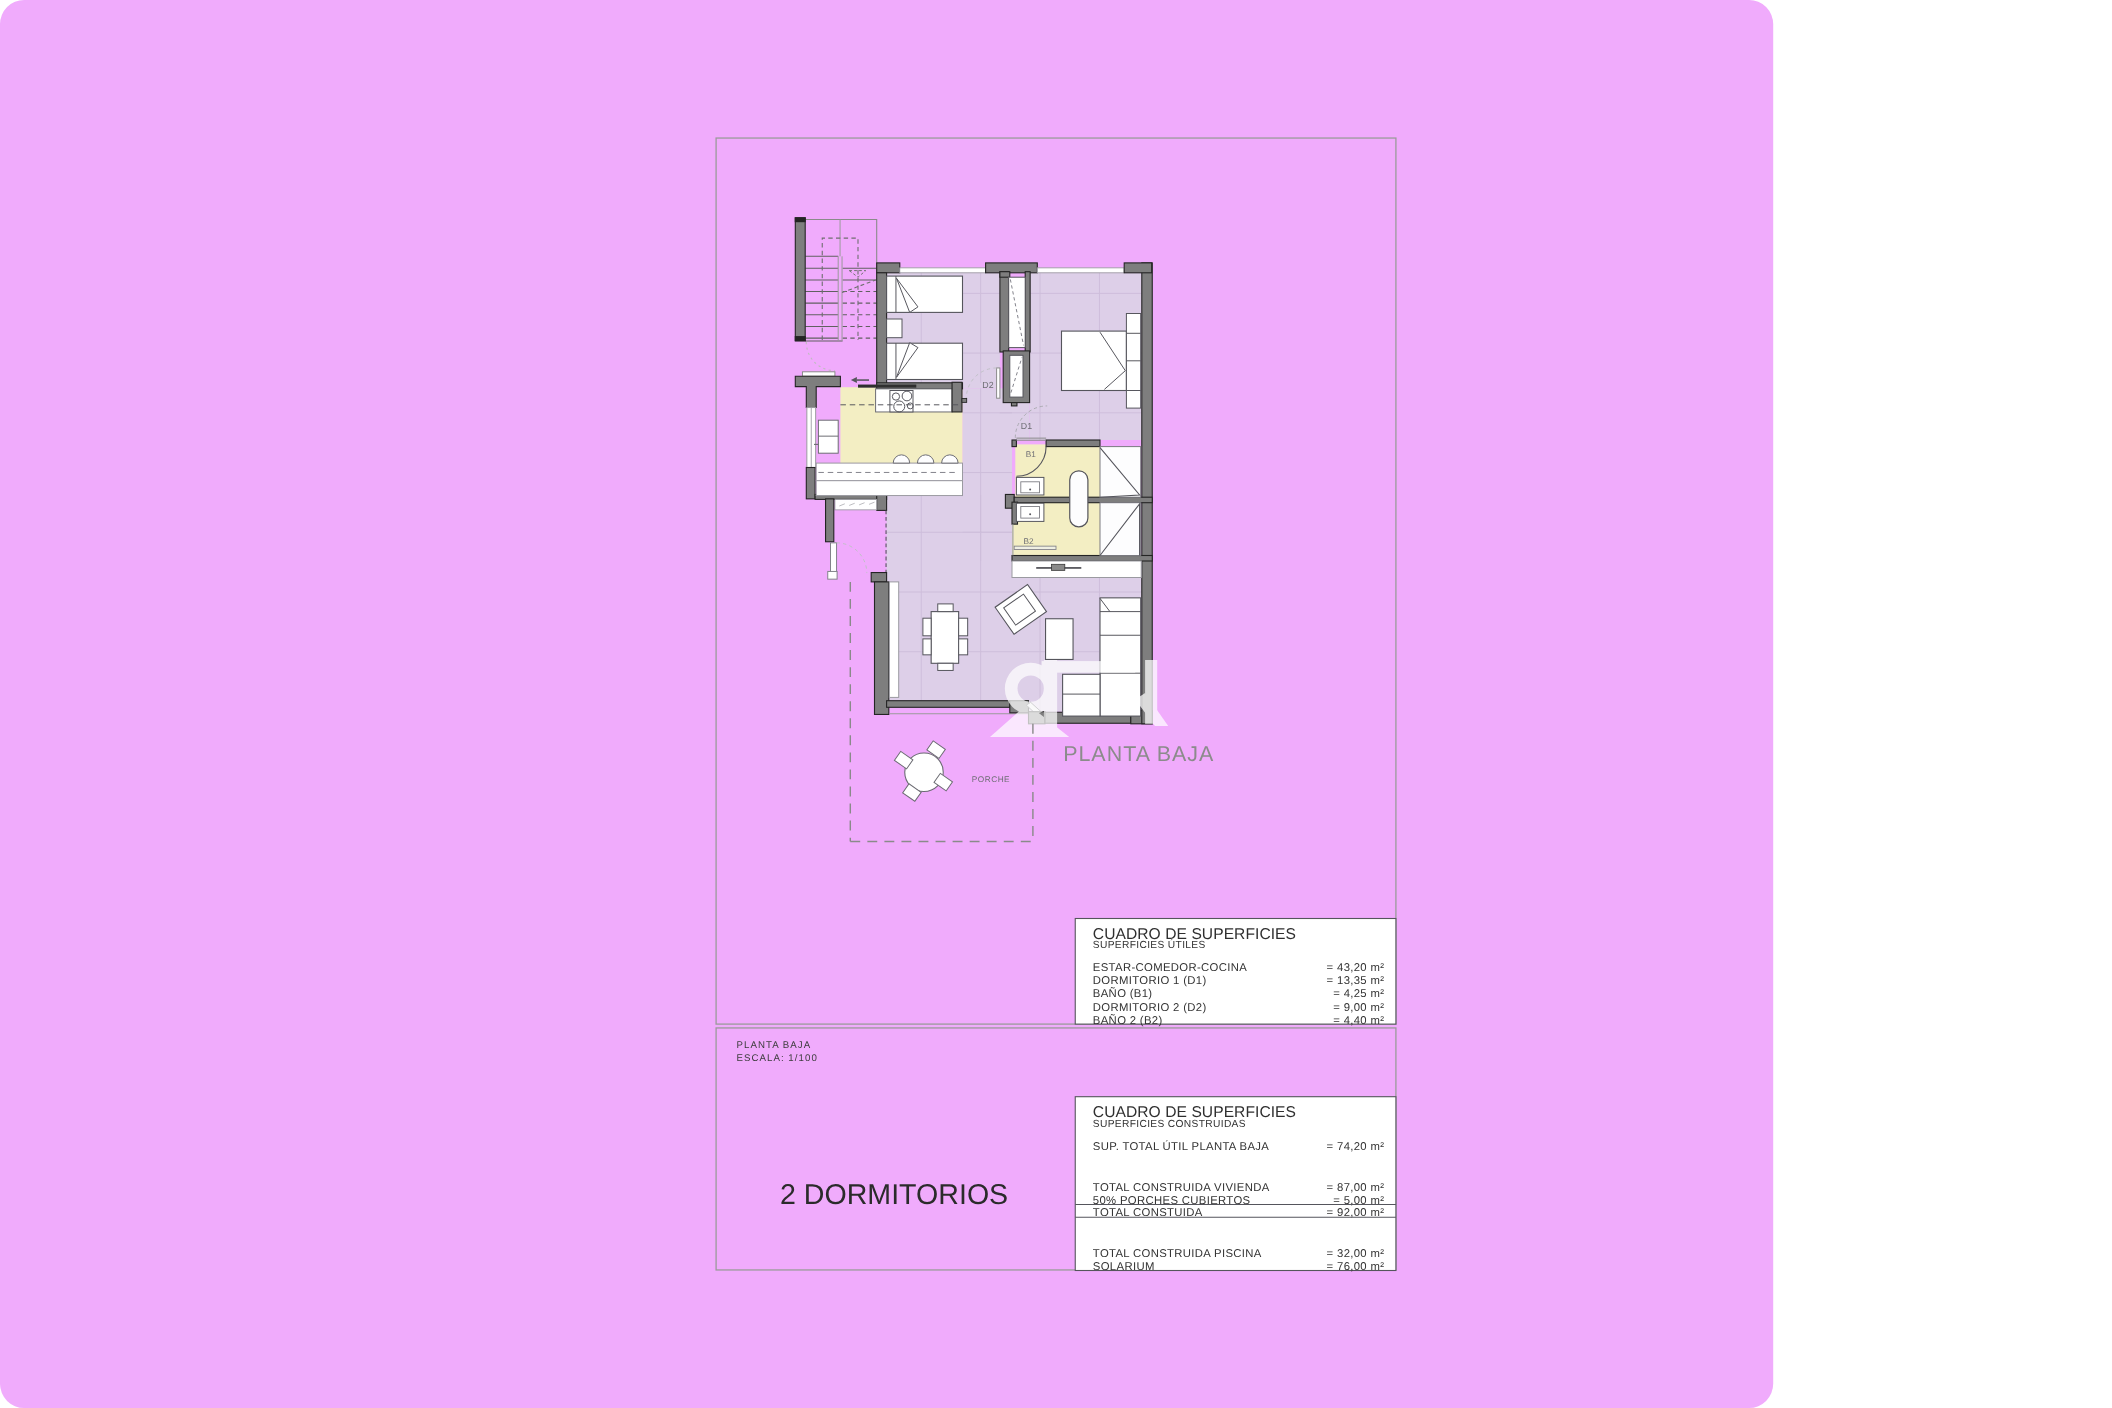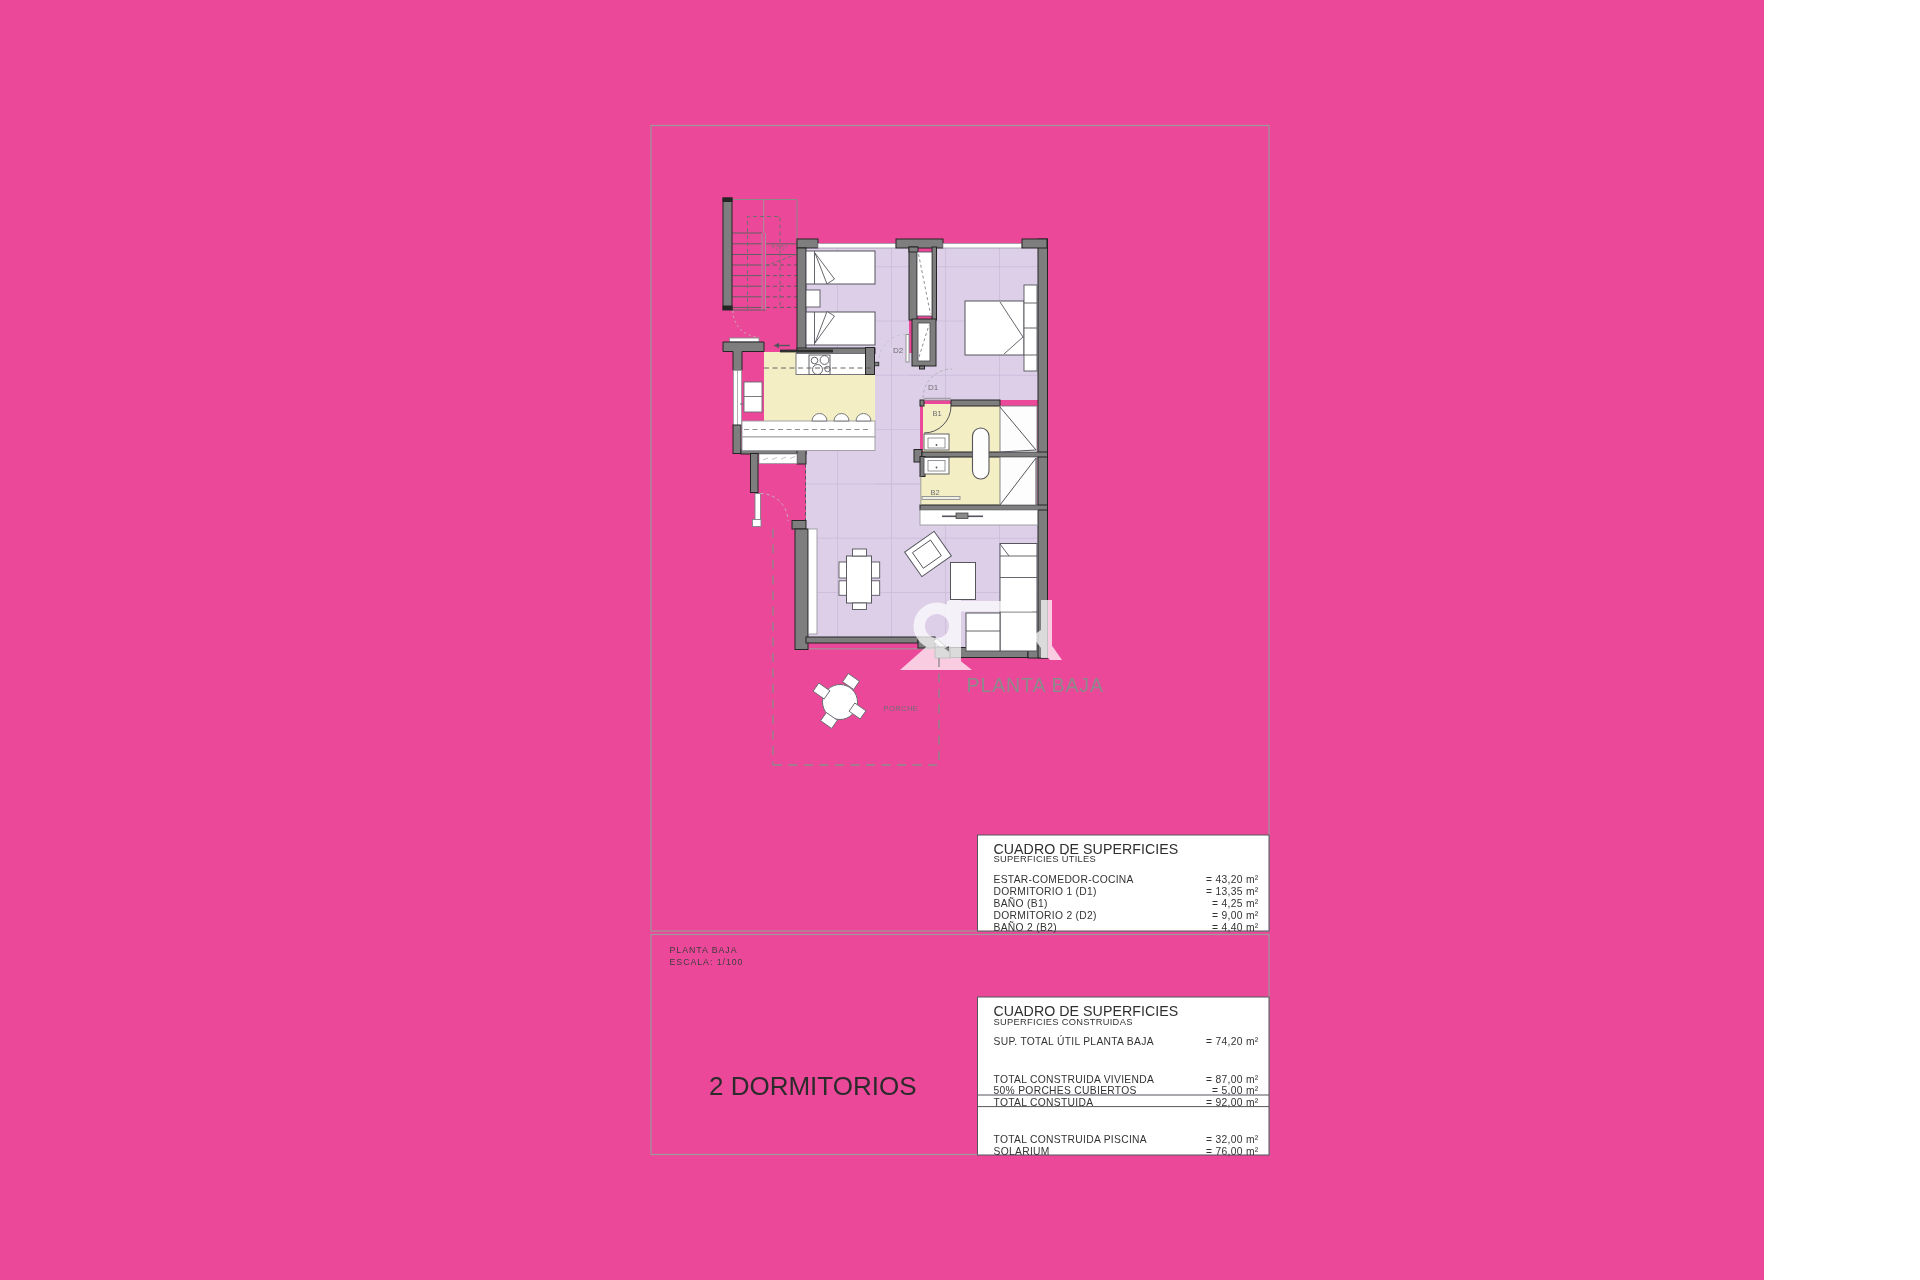--- a/index.html
+++ b/index.html
@@ -1,17 +1,17 @@
 <!DOCTYPE html>
 <html><head>
 <meta charset="utf-8">
 <style>
   html,body{margin:0;padding:0;background:#ffffff;}
-  #page{position:relative;width:1764px;height:1280px;background:#ec4899;overflow:hidden;
-        font-family:"Liberation Sans", sans-serif;}
+  #page{position:relative;width:1612px;height:1280px;background:#f0abfc;overflow:hidden;
+        font-family:"Liberation Sans", sans-serif;border-radius:22px;}
   svg{position:absolute;left:0;top:0;}
 </style>
 </head>
 <body>
 <div id="page">
 <svg width="1920" height="1280" viewBox="0 0 1920 1280">
 
 <g id="frame-upper">
 <rect x="651" y="125.5" width="618" height="805.5" fill="none" stroke="#9b9b9b" stroke-width="1.2"></rect>
 </g>

